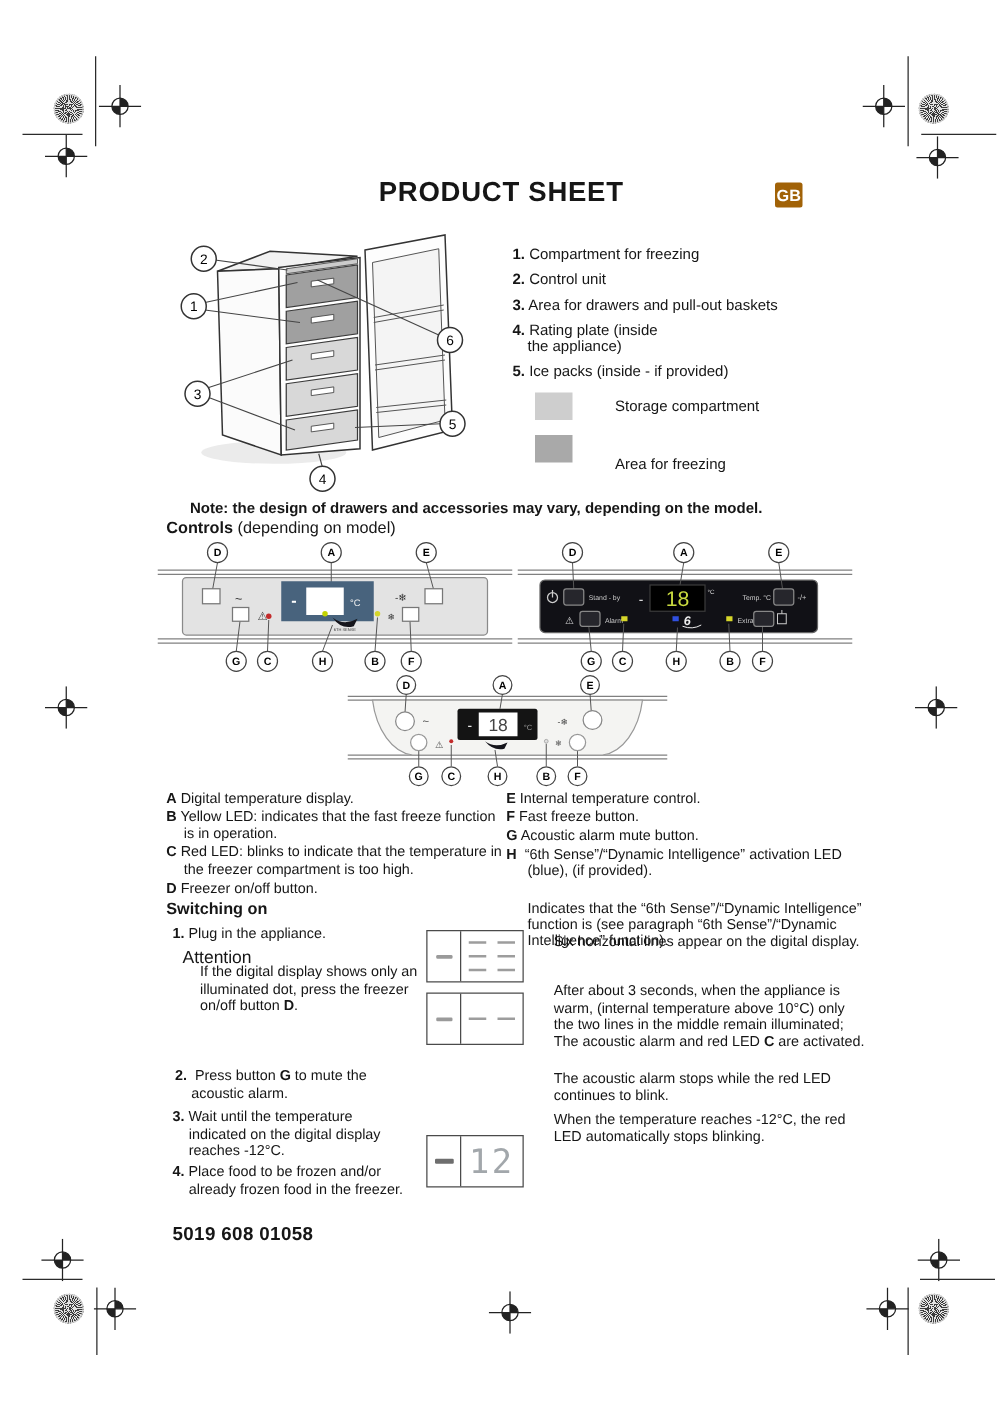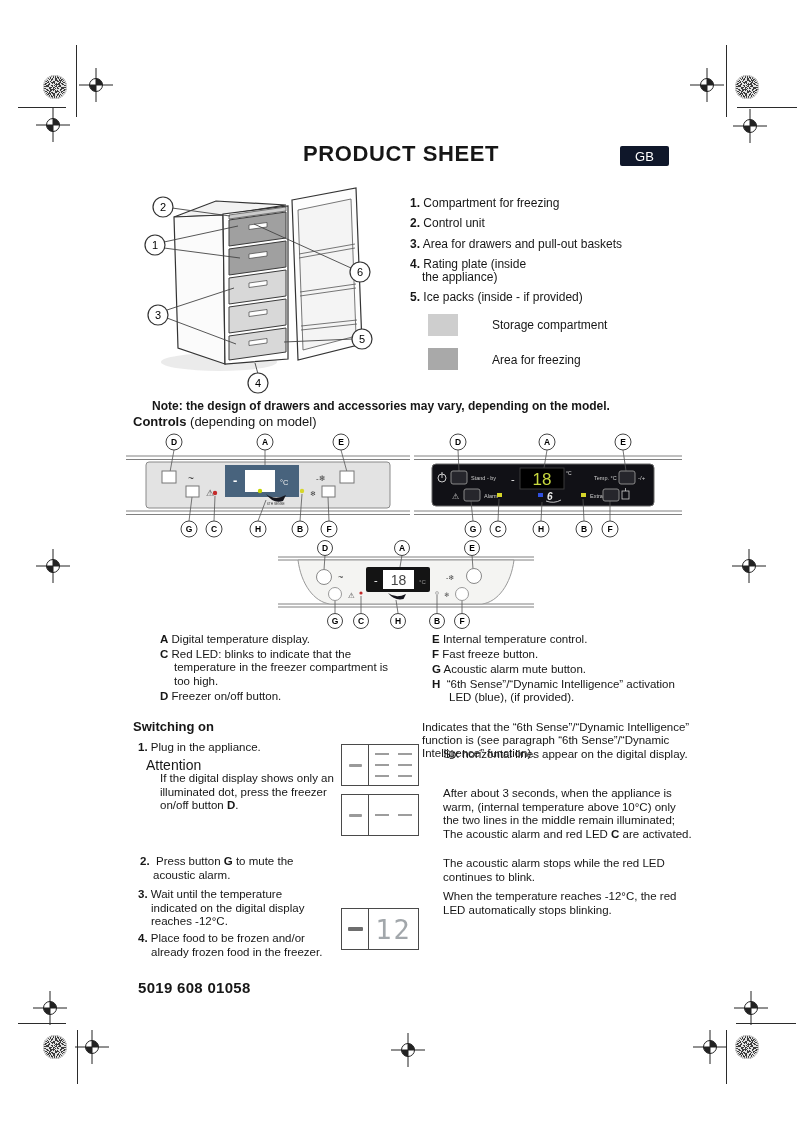--- a/index.html
+++ b/index.html
@@ -9,37 +9,37 @@
   
   .cross{position:absolute;width:34px;height:34px;}
   .pinwheel{position:absolute;width:24px;height:24px;border-radius:50%;
             background:repeating-conic-gradient(#3d3d3d 0deg 5deg,#e3e3e3 5deg 10deg);
             box-shadow:0 0 0 1px #cfcfcf inset;}
   .regline{position:absolute;background:#2b2b2b;}
   
   .title{position:absolute;top:141px;left:0;width:100%;text-align:center;
          font-size:22px;font-weight:bold;letter-spacing:.6px;}
   .title span{text-decoration-thickness:2.5px;text-underline-offset:3px;}
-  .badge{position:absolute;left:620px;top:146px;width:49px;height:20px;background:#0f172a;
-         color:#fff;font-weight:normal;font-size:13px;display:flex;align-items:center;
+  .badge{position:absolute;left:620px;top:146px;width:22px;height:20px;background:#a16207;
+         color:#fff;font-weight:bold;font-size:13px;display:flex;align-items:center;
          justify-content:center;border-radius:2px;}
   
   .parts{position:absolute;left:410px;top:197px;font-size:12px;line-height:13.5px;width:280px;}
   .part{margin-bottom:6px;}
   .part .cont{margin-left:12px;}
   .gapbig{margin-top:8px;}
   .legend-swatch{position:absolute;width:30px;height:22px;}
   .legend-label{position:absolute;font-size:12px;}
   
   .note{position:absolute;left:152px;top:399px;font-size:12px;font-weight:bold;}
   .controls-h{position:absolute;left:133px;top:414px;font-size:13px;}
   .panel-svg{position:absolute;}
   
   .defs{position:absolute;font-size:11.5px;line-height:13.4px;}
-  .def{padding-left:14px;text-indent:-14px;margin-bottom:1.5px;margin-left:27px;}
+  .def{padding-left:14px;text-indent:-14px;margin-bottom:1.5px;}
   .defp{padding-left:17px;margin-top:16px;}
   .sw-h{position:absolute;left:133px;top:719px;font-size:13px;font-weight:bold;}
   
   .step{position:absolute;font-size:11.5px;line-height:13.6px;padding-left:13px;text-indent:-13px;}
   .attn-t{position:absolute;left:146px;top:757px;font-size:14px;font-weight:normal;}
   .attn-x{position:absolute;left:160px;top:772px;width:186px;font-size:11.5px;line-height:13.6px;}
   .note-r{position:absolute;left:443px;width:250px;font-size:11.5px;line-height:13.6px;}
   
   .dbox{position:absolute;left:341px;width:78px;height:42px;border:1.5px solid #4a4a4a;
         background:#fff;display:flex;box-sizing:border-box;justify-content:center;}
@@ -201,21 +201,21 @@
     <div class="part"><b>1.</b> <span>Compartment for freezing</span></div>
     <div class="part"><b>2.</b> <span>Control unit</span></div>
     <div class="part gapbig"><b>3.</b> <span>Area for drawers and pull-out baskets</span></div>
     <div class="part"><b>4.</b> <span>Rating plate (inside</span><br><span class="cont">the appliance)</span></div>
     <div class="part"><b>5.</b> <span>Ice packs (inside - if provided)</span></div>
   </div>
 
   <div class="legend-swatch" style="left: 428px; top: 314px; background: rgb(206, 206, 206);"></div>
   <div class="legend-label" style="left:492px;top:318px">Storage compartment</div>
   <div class="legend-swatch" style="left: 428px; top: 348px; background: rgb(169, 169, 169);"></div>
-  <div class="legend-label" style="left:492px;top:353px">Area for freezing</div>
+  <div class="legend-label" style="left:492px;top:364px">Area for freezing</div>
 
   <div class="note">Note: the design of drawers and accessories may vary, depending on the model.</div>
   <div class="controls-h"><b>Controls</b><span> (depending on model)</span></div>
 
   <svg class="panel-svg" style="left:126px;top:432px" width="284" height="108" viewBox="0 0 284 108">
     <line x1="0" y1="24" x2="284" y2="24" stroke="#808080"></line>
     <line x1="0" y1="27.5" x2="284" y2="27.5" stroke="#808080"></line>
     <line x1="0" y1="79" x2="284" y2="79" stroke="#808080"></line>
     <line x1="0" y1="82.5" x2="284" y2="82.5" stroke="#808080"></line>
     <rect x="20" y="30" width="244" height="46" rx="3" fill="#e3e3e3" stroke="#8a8a8a"></rect>
@@ -418,20 +418,21 @@
         <text x="159" y="84" font-size="8.5" font-weight="bold" text-anchor="middle">B</text>
       </g>
     <g>
         <circle cx="184" cy="81" r="7.5" fill="#fff" stroke="#444"></circle>
         <text x="184" y="84" font-size="8.5" font-weight="bold" text-anchor="middle">F</text>
       </g>
   </svg>
 
   <div class="defs" style="left:133px;top:633px;width:272px">
     <div class="def"><b>A</b> <span>Digital temperature display.</span></div>
+    <div class="def"><b>B</b> <span>Yellow LED: indicates that the fast freeze function is in operation.</span></div>
     <div class="def"><b>C</b> <span>Red LED: blinks to indicate that the temperature in the freezer compartment is too high.</span></div>
     <div class="def"><b>D</b> <span>Freezer on/off button.</span></div>
   </div>
 
   <div class="defs" style="left:405px;top:633px;width:290px">
     <div class="def"><b>E</b> <span>Internal temperature control.</span></div>
     <div class="def"><b>F</b> <span>Fast freeze button.</span></div>
     <div class="def"><b>G</b> <span>Acoustic alarm mute button.</span></div>
     <div class="def" style="padding-left:17px;text-indent:-17px"><b>H</b>&nbsp; <span>“6th Sense”/“Dynamic Intelligence” activation LED (blue), (if provided).</span></div>
     <div class="defp">Indicates that the “6th Sense”/“Dynamic Intelligence” function is (see paragraph “6th Sense”/“Dynamic Intelligence” function).</div>

